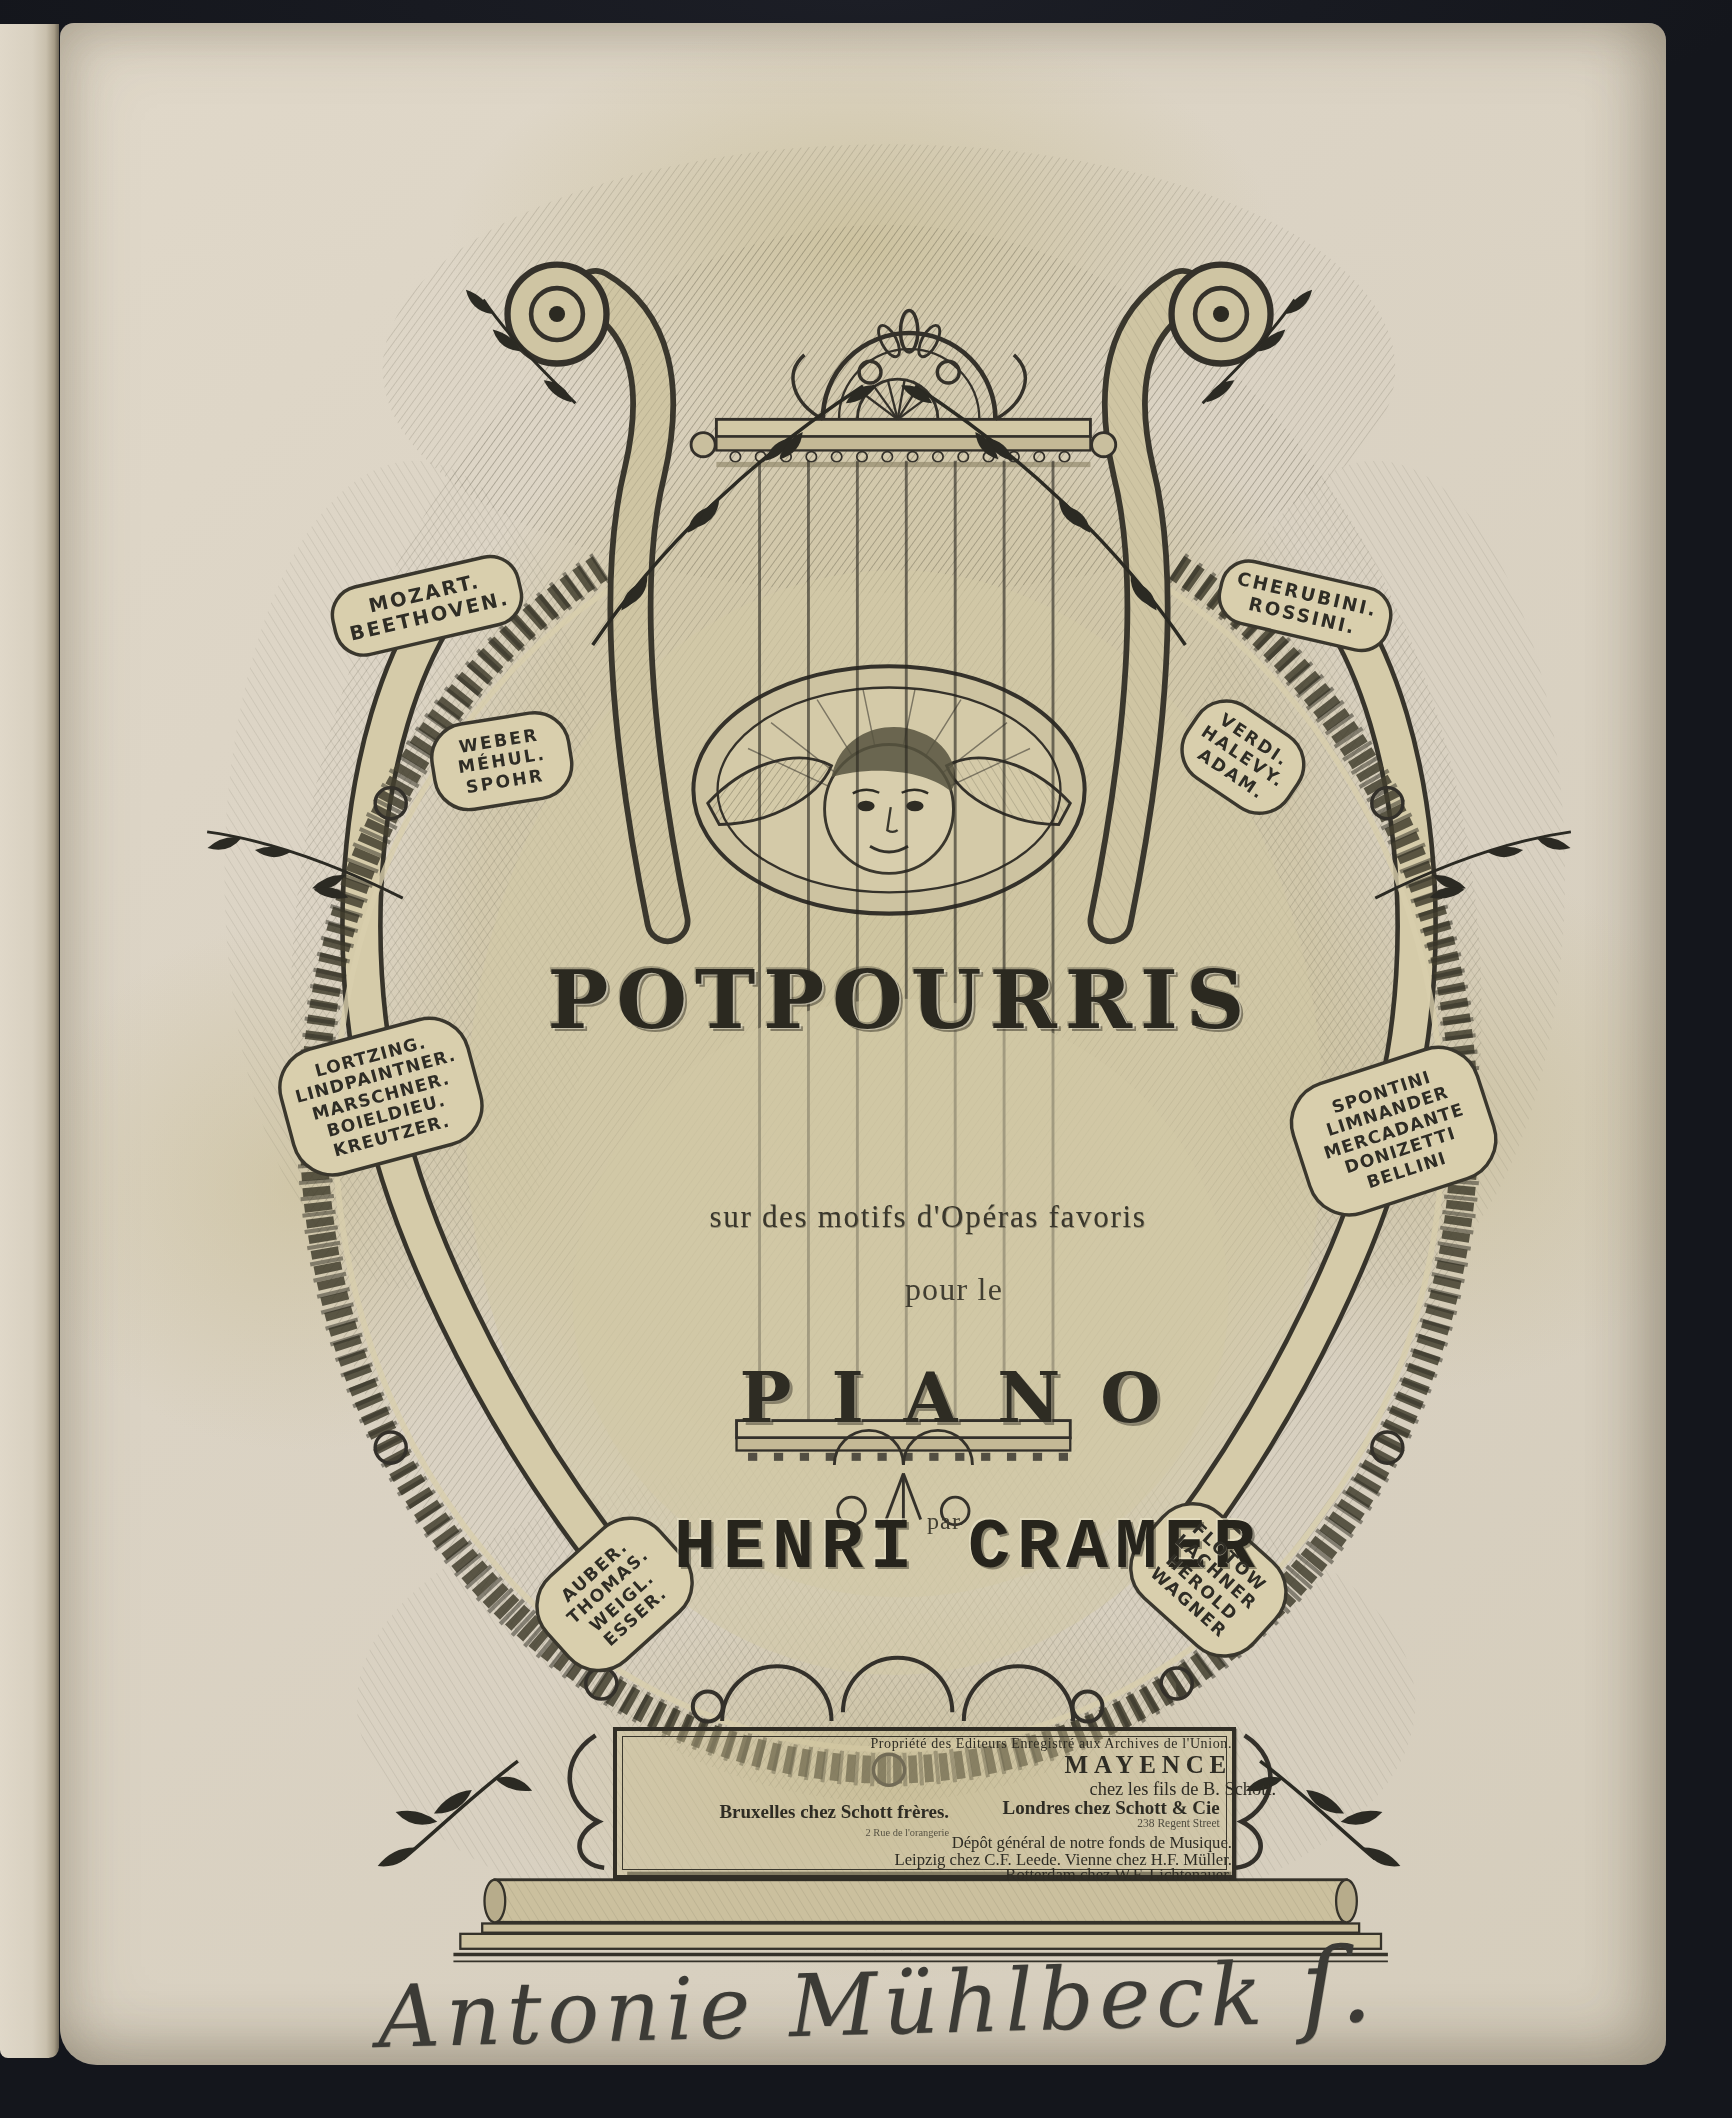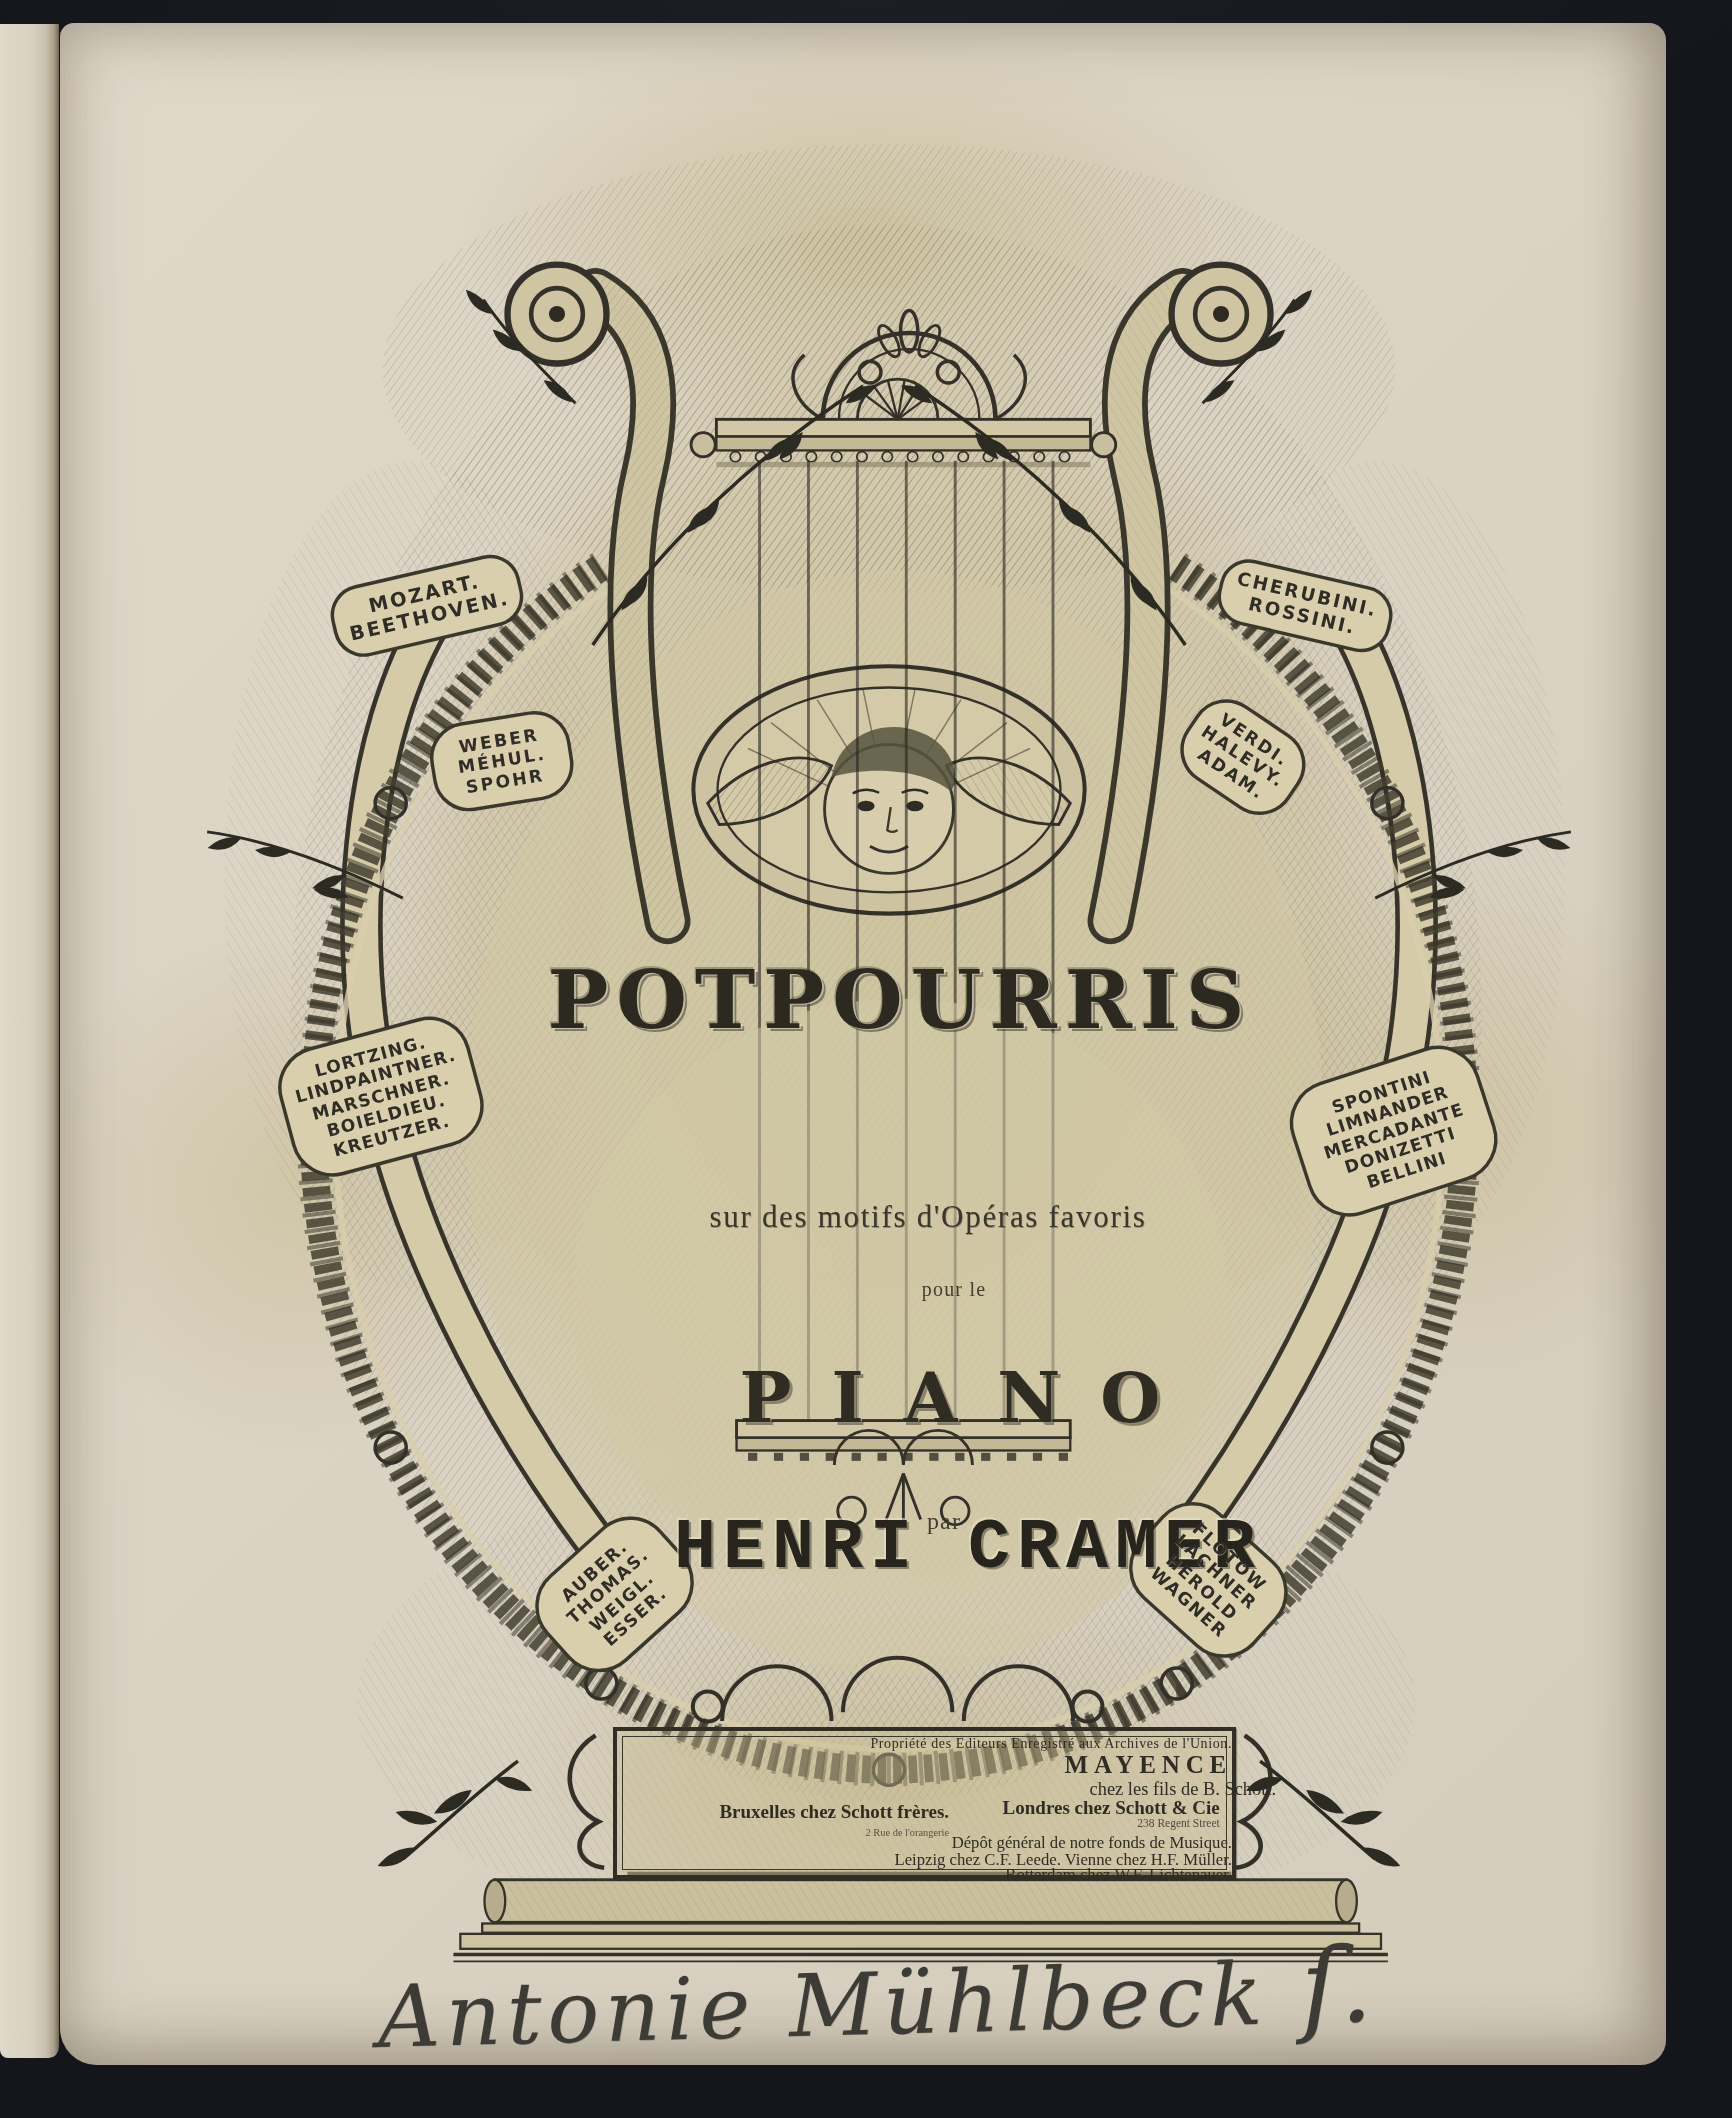--- a/index.html
+++ b/index.html
@@ -35,21 +35,21 @@
   #engraving{position:absolute;left:0;top:0;pointer-events:none;}
 
   .txt{position:absolute;transform:translate(-50%,-50%);white-space:nowrap;text-align:center;}
 
   
   #t-title{left:900px;top:999px;font-family:"DejaVu Serif",serif;font-weight:700;
     font-size:81px;letter-spacing:8px;color:#2b2920;
     text-shadow:1.7px 1.7px 0 rgba(245,240,220,.55),3.5px 3.5px 0 rgba(52,48,36,.5),-1.2px -1.2px 0 rgba(64,60,46,.35);}
   #t-sub{left:928px;top:1217px;font-size:31px;letter-spacing:1.7px;color:#3a372c;
     text-shadow:0.6px 0.6px 0 rgba(40,38,30,.35);}
-  #t-pourle{left:954px;top:1289px;font-size:20px;letter-spacing:1.2px;color:#413e32;}
+  #t-pourle{left:954px;top:1289px;font-size:32px;letter-spacing:1.2px;color:#413e32;}
   #t-piano{left:960px;top:1397px;font-family:"DejaVu Serif",serif;font-weight:700;
     font-size:69px;letter-spacing:40px;text-indent:20px;color:#2e2c23;
     text-shadow:2.9px 3.5px 0 rgba(46,42,32,.45),1.2px 1.2px 0 rgba(240,234,210,.5);text-align:center;}
   #t-par{left:944px;top:1521px;font-size:24px;letter-spacing:1.2px;color:#413e32;}
   #t-henri{left:968px;top:1548px;font-family:Liberation Mono, monospace;font-weight:700;
     font-size:70px;letter-spacing:7px;color:#26241c;
     text-shadow:-1.7px -1.7px 0 rgba(235,228,202,.6),2.3px 2.9px 0 rgba(52,48,36,.45);}
 
   
   .ribbon{position:absolute;display:flex;flex-direction:column;align-items:center;

